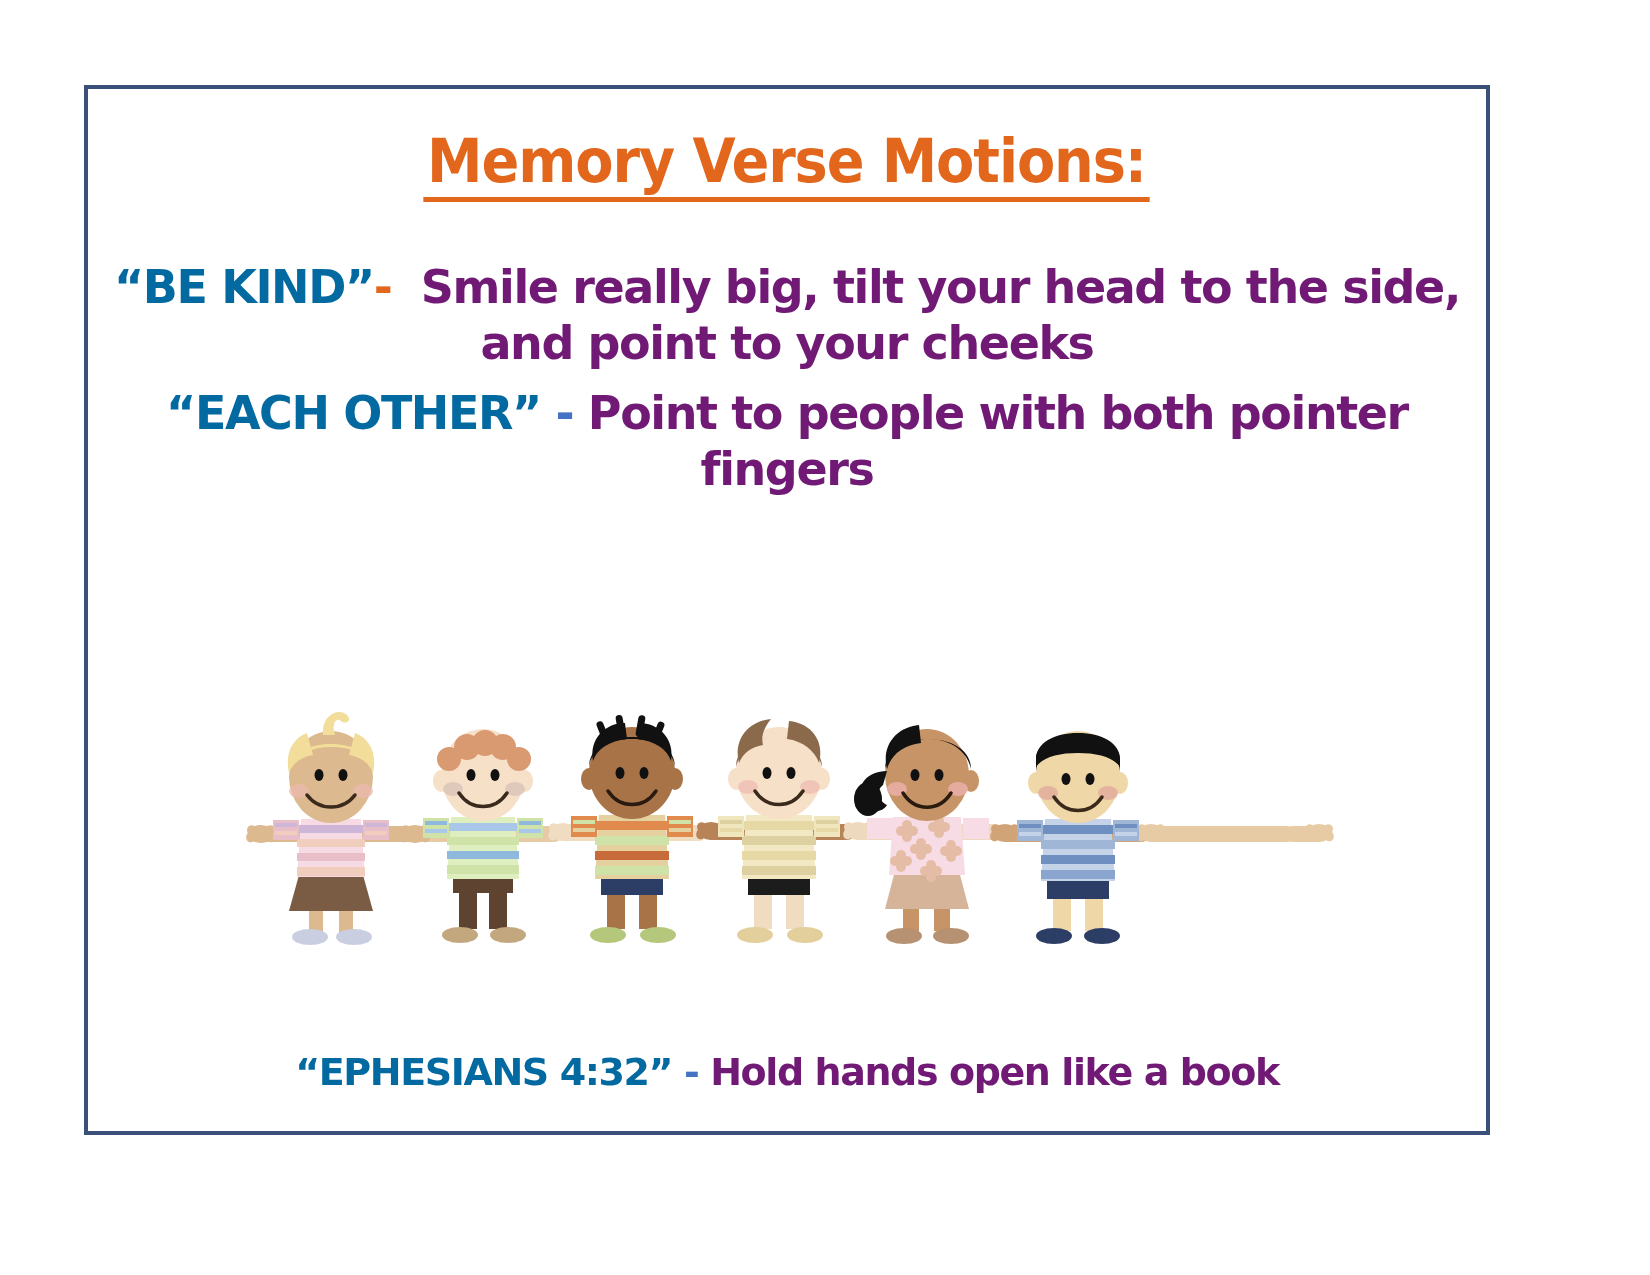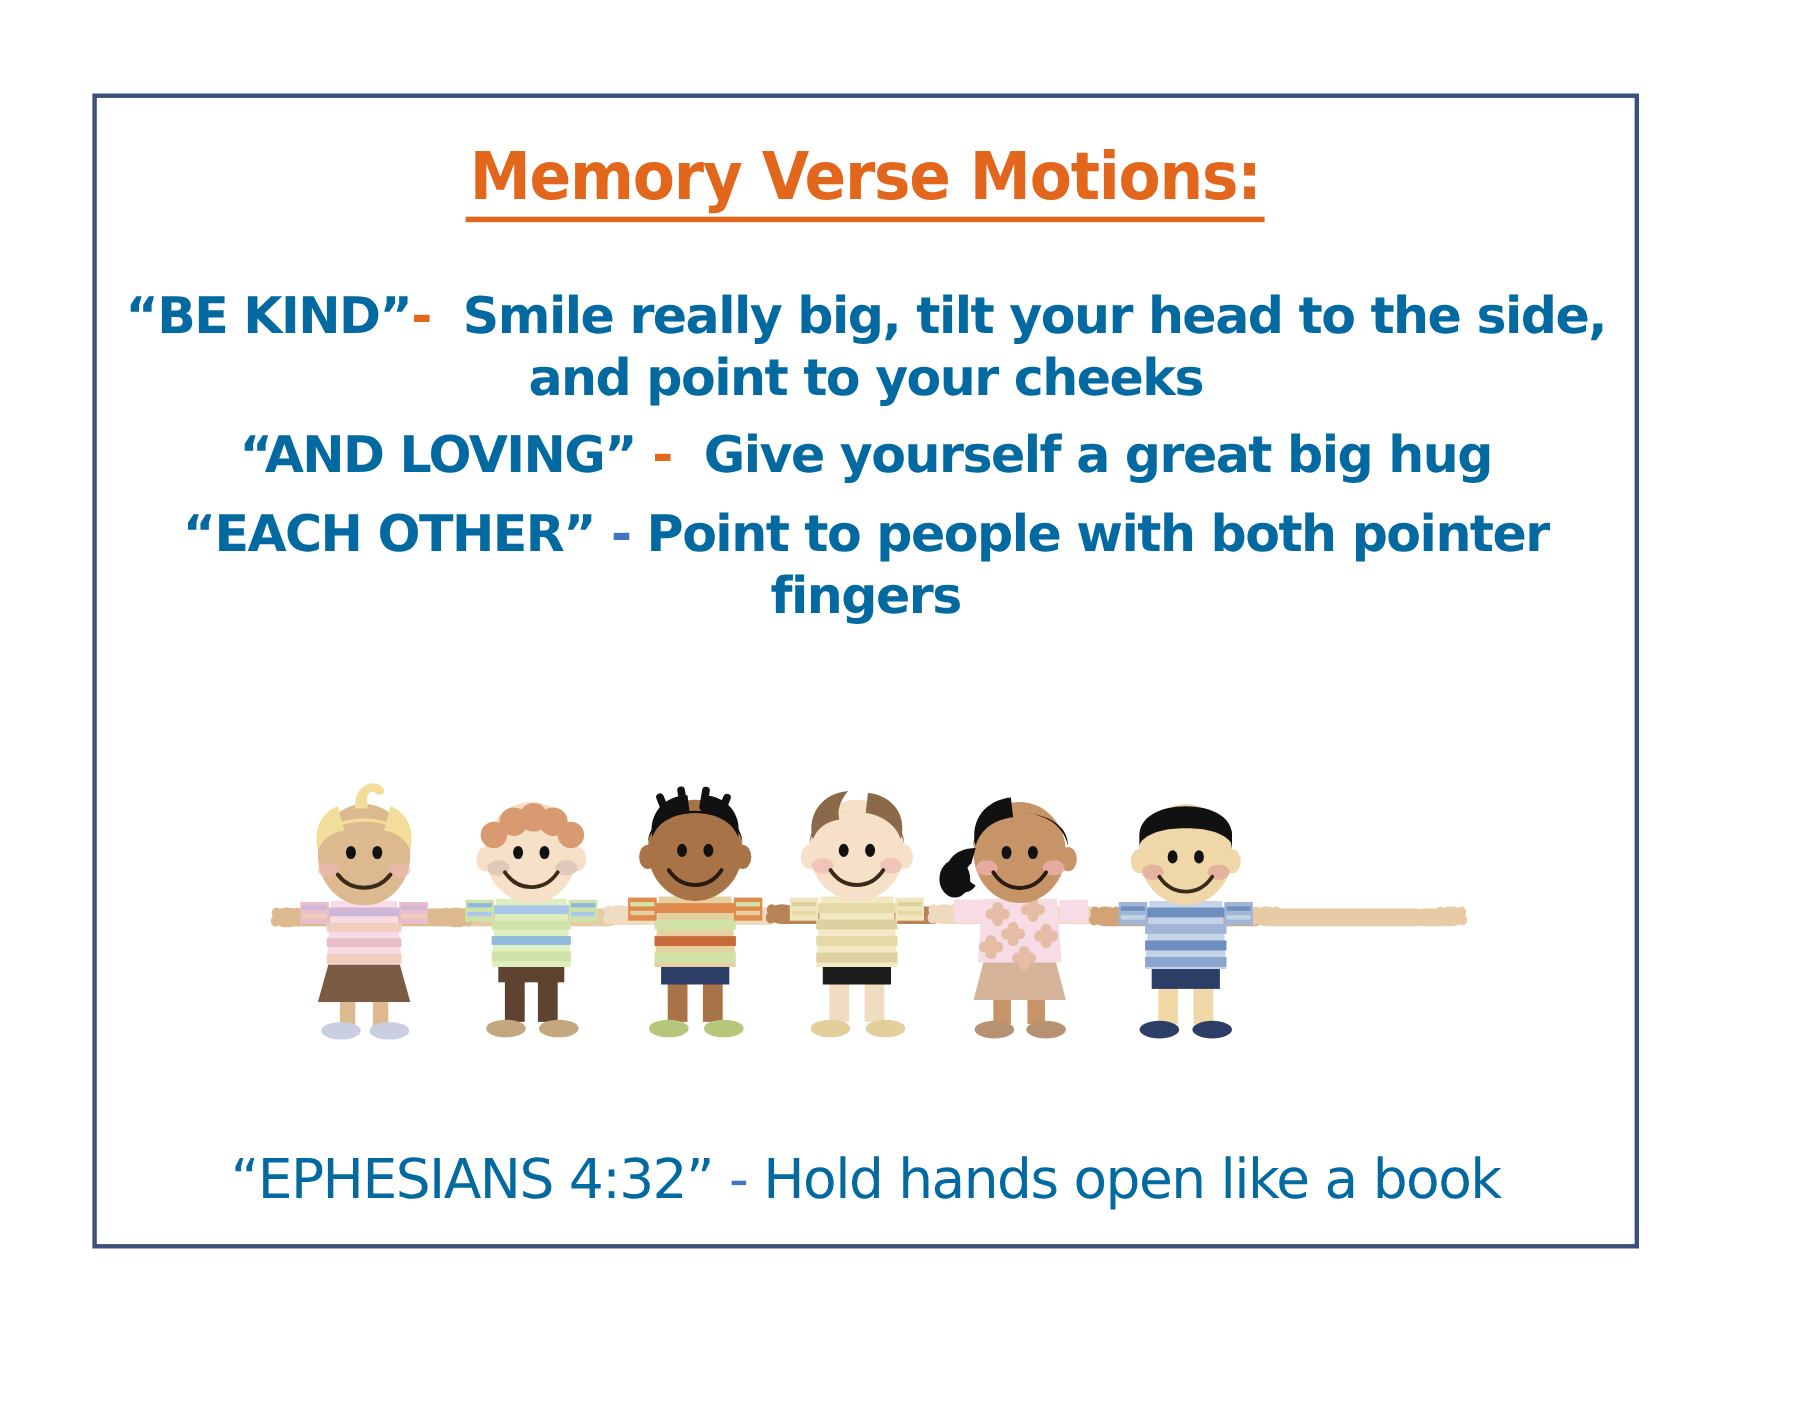--- a/index.html
+++ b/index.html
@@ -86,21 +86,21 @@
   }
   .vline.l1 { margin-bottom: 14px; }
   .vline.l2 { margin-bottom: 16px; }
   .vline.l3 { margin-bottom: 16px; }
   .vline.l4 { margin-bottom: 0; }
 
   .cue {
     color: #0369a1;
   }
   .act {
-    color: #0369a1;
+    color: #701a75;
     text-align: right;
   }
   .dash-orange { color: #e2671c; }
   .dash-blue   { color: #4472c4; }
 
   
   .kids-row {
     position: absolute;
     left: 0;
     top: 610px;
@@ -113,22 +113,22 @@
   }
 
   
   .footer-line {
     position: absolute;
     left: 0;
     top: 955px;
     width: 1398px;
     text-align: center;
     font-family: "DejaVu Sans", sans-serif;
-    font-weight: normal;
-    font-size: 50px;
+    font-weight: bold;
+    font-size: 38px;
     line-height: 56px;
     letter-spacing: -1.4px;
   }
 </style>
 </head>
 <body>
 
 <div class="poster">
 
   <div class="poster-border"></div>
@@ -139,25 +139,20 @@
       <span class="title">Memory Verse Motions:</span>
     </div>
 
     <div class="lines">
 
       <div class="vline l1">
         <span class="cue">“BE KIND”</span><span class="dash-orange">-</span>&nbsp;
         <span class="act">Smile really big, tilt your head to the side, and point to your cheeks</span>
       </div>
 
-      <div class="vline l2">
-        <span class="cue">“AND LOVING”</span>
-        <span class="dash-orange">-</span>&nbsp;
-        <span class="act">Give yourself a great big hug</span>
-      </div>
 
 
       <div class="vline l4">
         <span class="cue">“EACH OTHER”</span>
         <span class="dash-blue">-</span>
         <span class="act">Point to people with both pointer fingers</span>
       </div>
 
     </div>
 

